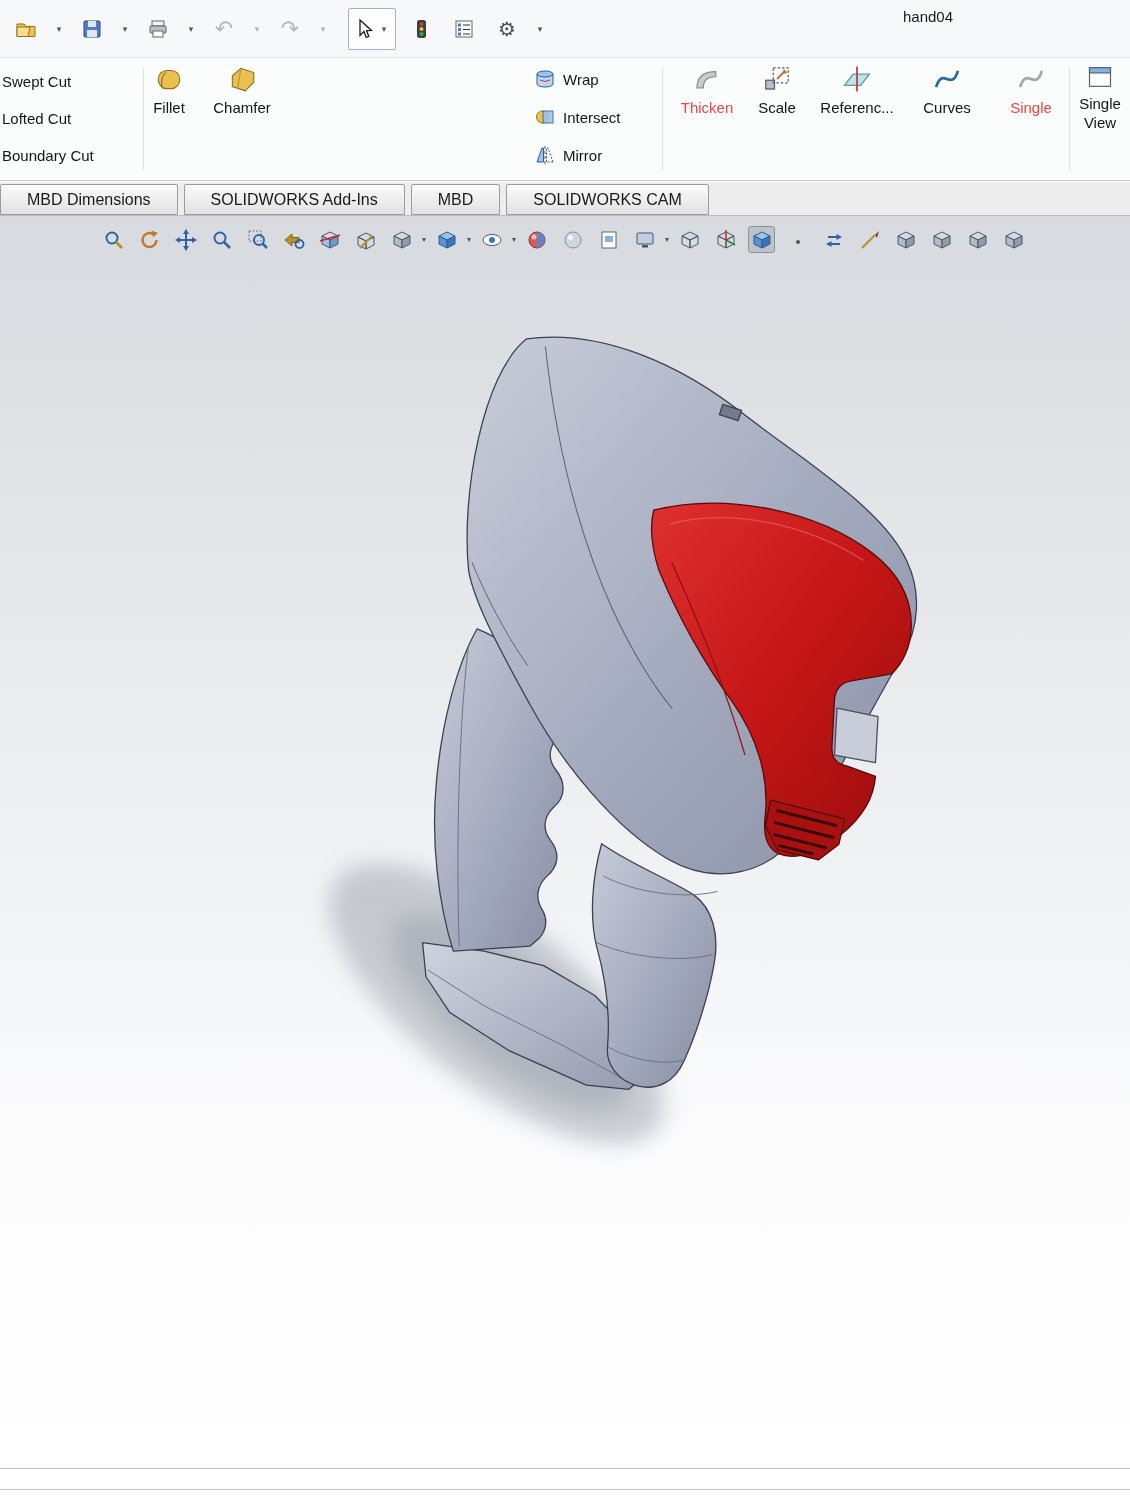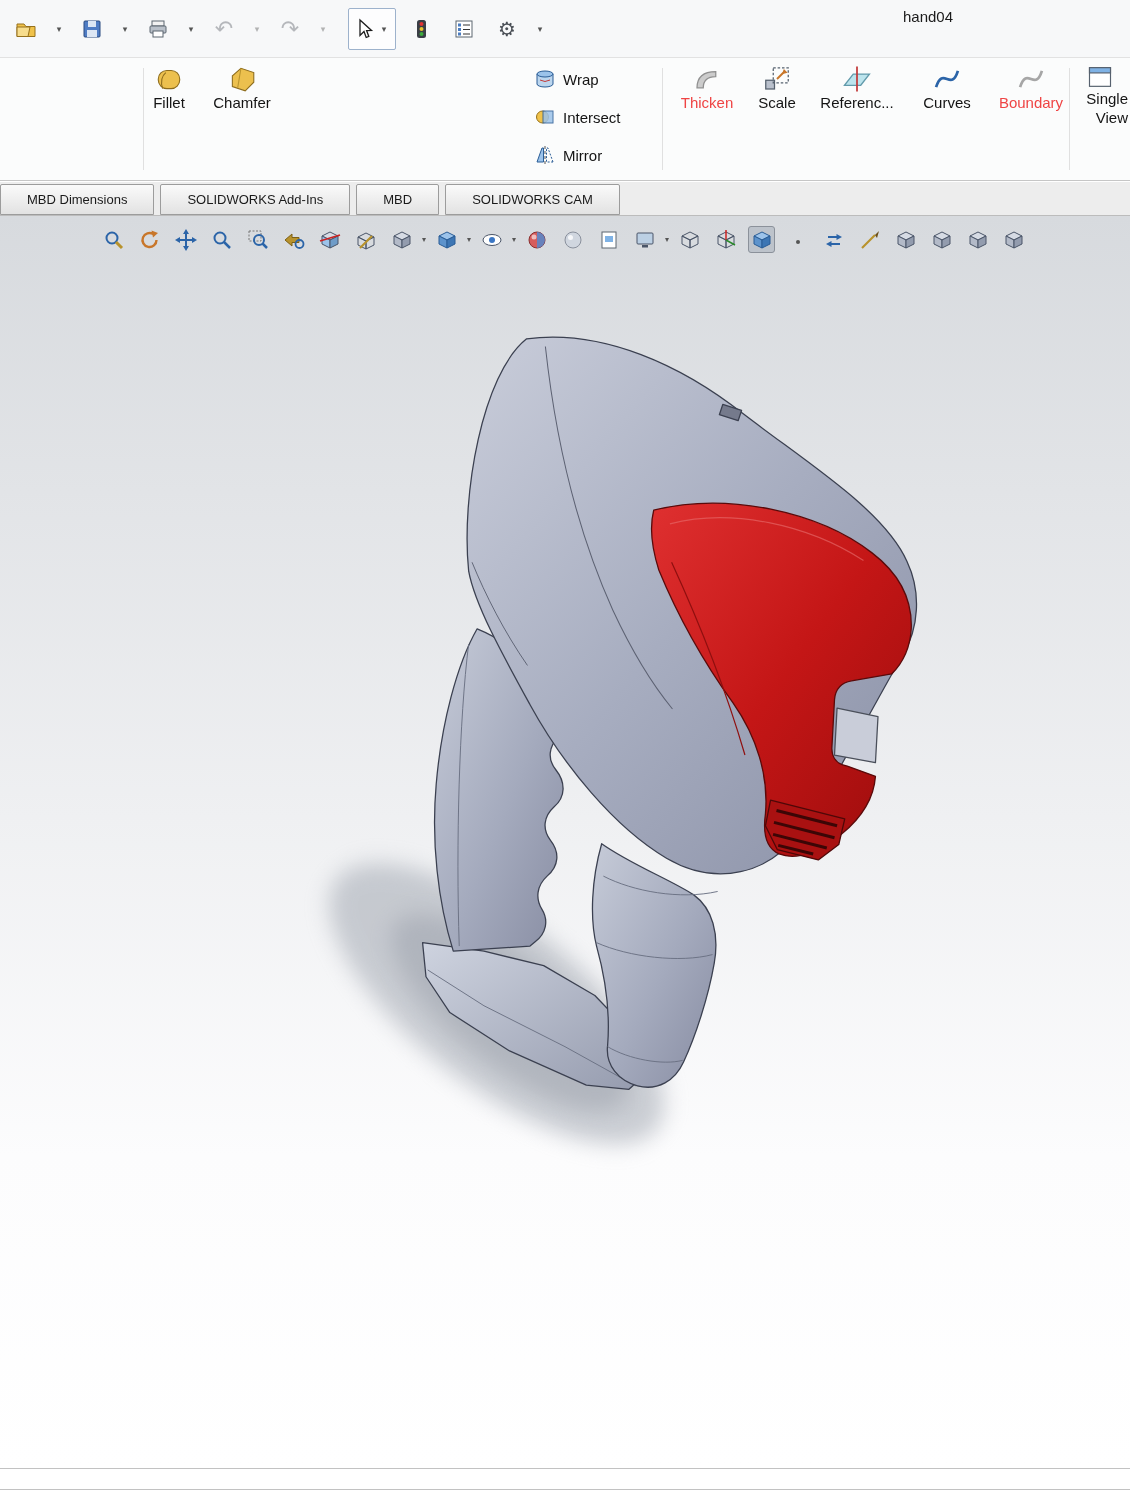--- a/index.html
+++ b/index.html
@@ -18,31 +18,31 @@
                 border:1px solid #9db2cc; background:#fdfdfe; border-radius:2px; margin-left:10px; }
   .doc-title { position:absolute; left:903px; top:8px; font-size:15px; color:#1b1b1b; }
 
   
   .ribbon { position:absolute; top:58px; left:0; width:1130px; height:123px;
             background:#fbfcfc; border-bottom:1px solid #c6c6c6; }
   .cutcol { position:absolute; left:0; top:5px; }
   .cutrow { height:37px; display:flex; align-items:center; font-size:15px; color:#141414; padding-left:2px; }
   .vsep { position:absolute; top:10px; bottom:10px; width:1px; background:#e0e0e0; }
   .bigbtn { position:absolute; top:6px; display:flex; flex-direction:column; align-items:center;
-            font-size:15px; color:#141414; text-align:right; line-height:1.25; }
+            gap:5px; font-size:15px; color:#141414; text-align:center; line-height:1.25; }
   .bigbtn.off { color:#ef4444; }
   .stackcol { position:absolute; top:2px; }
   .stackrow { height:38px; display:flex; align-items:center; gap:7px; font-size:15px; color:#141414; }
   .ribcaret { position:absolute; top:146px; font-size:10px; color:#444; font-family:"DejaVu Sans",sans-serif; }
 
   
   .tabbar { position:absolute; top:182px; left:0; width:1130px; height:34px;
             background:#ededed; border-bottom:1px solid #bcbcbc;
             display:flex; align-items:flex-end; gap:6px; padding-top:2px; }
-  .tab { height:31px; display:flex; align-items:center; padding:14px 26px; font-size:13px; color:#1a1a1a;
+  .tab { height:31px; display:flex; align-items:center; padding:14px 26px; font-size:16px; color:#1a1a1a;
          background:linear-gradient(#fafafa,#e2e2e2); border:1px solid #9c9c9c;
          border-radius:2px 2px 0 0; white-space:nowrap; }
 
   
   .viewport { position:absolute; top:216px; left:0; width:1130px; height:1252px;
               background:linear-gradient(180deg,#d7dade 0%, #e2e4e7 22%, #eff0f2 48%, #fcfcfd 75%, #ffffff 100%); }
   .viewbar { position:absolute; top:10px; left:100px; display:flex; align-items:center; gap:9px; }
   .vicon { width:27px; height:27px; display:flex; align-items:center; justify-content:center; border-radius:3px; }
   .vicon.pressed { background:#bdc3cb; border:1px solid #8b919a; }
   .mini-caret { font-size:8px; color:#555; font-family:"DejaVu Sans",sans-serif; margin:0 -2px; }
@@ -114,20 +114,31 @@
   </span>
   <span class="qat-btn">
       <span class="glyph" style="font-size:20px;color:#4a4f56">⚙</span>
     </span>
   <span class="caret">▾</span>
   <span class="doc-title">hand04</span>
 </div>
 
 <div class="ribbon">
 
+  <div class="cutcol">
+    <div class="cutrow">
+        <span>Swept Cut</span>
+      </div>
+    <div class="cutrow">
+        <span>Lofted Cut</span>
+      </div>
+    <div class="cutrow">
+        <span>Boundary Cut</span>
+      </div>
+  </div>
 
   <div class="vsep" style="left:143px"></div>
 
   <div class="bigbtn" style="left:137px;width:64px">
     <svg width="30" height="30" viewBox="0 0 28 28">
         <rect x="4" y="6" rx="8" width="20" height="17" fill="#ecc04e" stroke="#8d6c1d"></rect>
         <path d="M8,23 Q5,13 11,8" stroke="#8d6c1d" fill="none"></path>
       </svg>
     <span>Fillet</span>
   </div>
@@ -202,21 +213,21 @@
         <path d="M3,17 C8,1 14,21 19,5" fill="none" stroke="#2b64a8" stroke-width="2"></path>
       </svg>
     <span>Curves</span>
   </div>
   <span class="ribcaret" style="left:941px">▾</span>
 
   <div class="bigbtn off" style="left:995px;width:72px">
     <svg width="30" height="30" viewBox="0 0 22 22">
         <path d="M3,17 C8,1 14,21 19,5" fill="none" stroke="#a6a6a6" stroke-width="2"></path>
       </svg>
-    <span>Boundary</span>
+    <span>Single</span>
   </div>
   <span class="ribcaret" style="left:1026px">▾</span>
 
   <div class="vsep" style="left:1069px"></div>
 
   <div class="bigbtn" style="left:1072px;width:56px">
     <svg width="28" height="26" viewBox="0 0 24 22">
         <rect x="3" y="3" width="18" height="16" fill="#ffffff" stroke="#56616e"></rect>
         <rect x="3" y="3" width="18" height="4.5" fill="#7fb2e5" stroke="#56616e"></rect>
       </svg>

